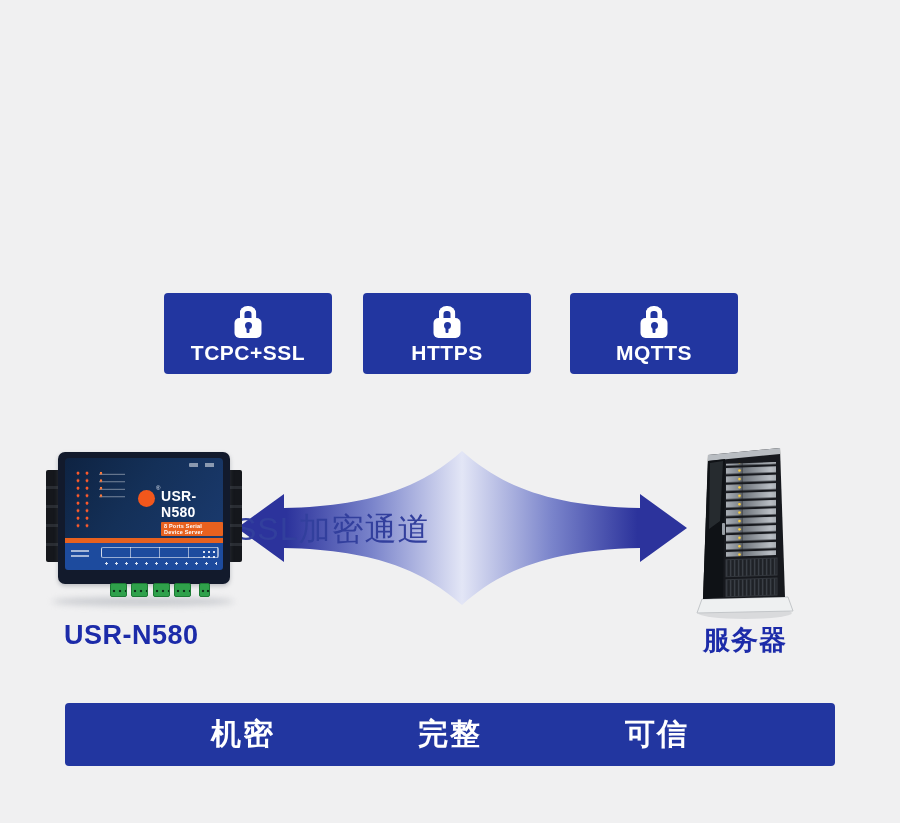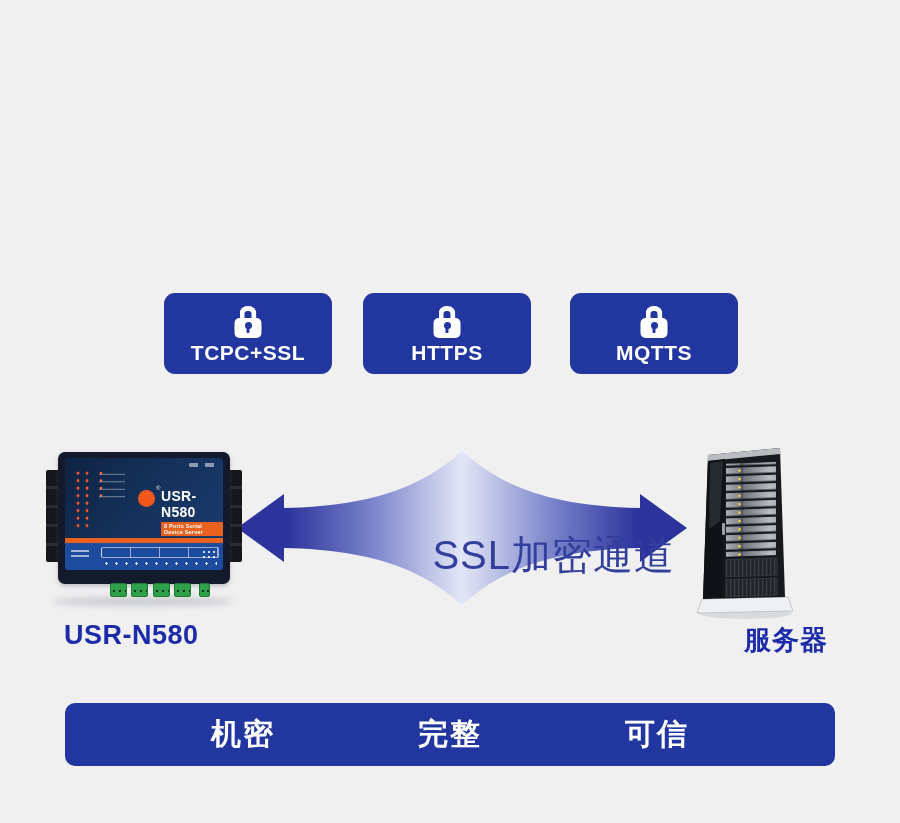--- a/index.html
+++ b/index.html
@@ -2,41 +2,41 @@
 <html><head>
 <meta charset="utf-8">
 <style>
   * { margin:0; padding:0; box-sizing:border-box; }
   html,body { background:#f0f0f1; }
   body { font-family:"Liberation Sans","DejaVu Sans",sans-serif; }
   .stage { position:relative; width:900px; height:823px; background:#f0f0f1; overflow:hidden; margin:0 auto; }
 
   
   .badge { position:absolute; top:293px; height:81px; width:168px; background:#2236a0;
-           border-radius:11px; display:flex; flex-direction:column; align-items:center;
+           border-radius:4px; display:flex; flex-direction:column; align-items:center;
            justify-content:flex-end; padding-bottom:9px; }
   .badge.b1 { left:164px; }
   .badge.b2 { left:363px; }
   .badge.b3 { left:570px; }
   .badge-label { color:#ffffff; font-size:21px; font-weight:bold; letter-spacing:.5px; line-height:24px; }
   .lock { position:relative; width:34px; height:34px; margin-bottom:2px; }
   .lock-shackle { position:absolute; top:1px; left:50%; transform:translateX(-50%);
                   width:17px; height:15px; border:5px solid #fff; border-bottom:none;
                   border-radius:8px 8px 0 0; }
   .lock-body { position:absolute; bottom:1px; left:50%; transform:translateX(-50%);
                width:27px; height:20px; background:#fff; border-radius:5px; }
   .lock-keyhole { position:absolute; top:4px; left:50%; transform:translateX(-50%);
                   width:7px; height:7px; background:#2236a0; border-radius:50%; }
   .lock-keyhole::after { content:""; position:absolute; left:50%; transform:translateX(-50%);
                   top:5px; width:3px; height:6px; background:#2236a0; border-radius:1px; }
 
   
   .arrow-svg { position:absolute; left:230px; top:443px; }
-  .arrow-label { position:absolute; left:235px; top:528px; width:440px; text-align:right;
-                 font-size:40px; font-weight:500; color:#323f9d; letter-spacing:1px; }
+  .arrow-label { position:absolute; left:235px; top:508px; width:440px; text-align:left;
+                 font-size:32px; font-weight:500; color:#323f9d; letter-spacing:1px; }
 
   
   .device { position:absolute; left:46px; top:450px; width:196px; height:150px; }
   .bracket { position:absolute; top:20px; width:14px; height:92px; background:#15171c; border-radius:2px;
              background-image:repeating-linear-gradient(180deg,#15171c 0 16px,#2a2d33 16px 19px); }
   .bracket.left { left:0; }
   .bracket.right { right:0; }
   .dev-body { position:absolute; left:12px; right:12px; top:2px; height:132px;
               background:#121a2c; border-radius:7px; padding:6px 7px 0 7px;
               box-shadow:0 2px 4px rgba(90,95,105,.35); }
@@ -83,25 +83,25 @@
                           radial-gradient(circle at 8px 7px,#10341a 1.3px,transparent 1.6px); }
   .dev-shadow { position:absolute; left:6px; top:147px; width:182px; height:9px;
                 background:rgba(176,180,186,.6); border-radius:50%; filter:blur(3px); }
 
   
   .server-svg { position:absolute; left:693px; top:443px; }
 
   
   .caption { position:absolute; color:#1c2ba9; }
   .caption.device-cap { left:64px; top:620px; font-size:27px; font-weight:600; letter-spacing:.5px; }
-  .caption.server-cap { left:744px; top:622px; font-size:27px; font-weight:bold; letter-spacing:1px; }
+  .caption.server-cap { left:703px; top:622px; font-size:27px; font-weight:bold; letter-spacing:1px; }
 
   
   .features-bar { position:absolute; left:65px; top:703px; width:770px; height:63px;
-                  background:#2236a0; border-radius:10px; display:flex; align-items:center;
+                  background:#2236a0; border-radius:4px; display:flex; align-items:center;
                   justify-content:center; column-gap:143px; }
   .feature { color:#ffffff; font-size:30px; font-weight:bold; letter-spacing:2px; }
 </style>
 </head>
 <body>
 
 <div class="stage">
 
   <div class="badge b1">
     <span class="lock">

